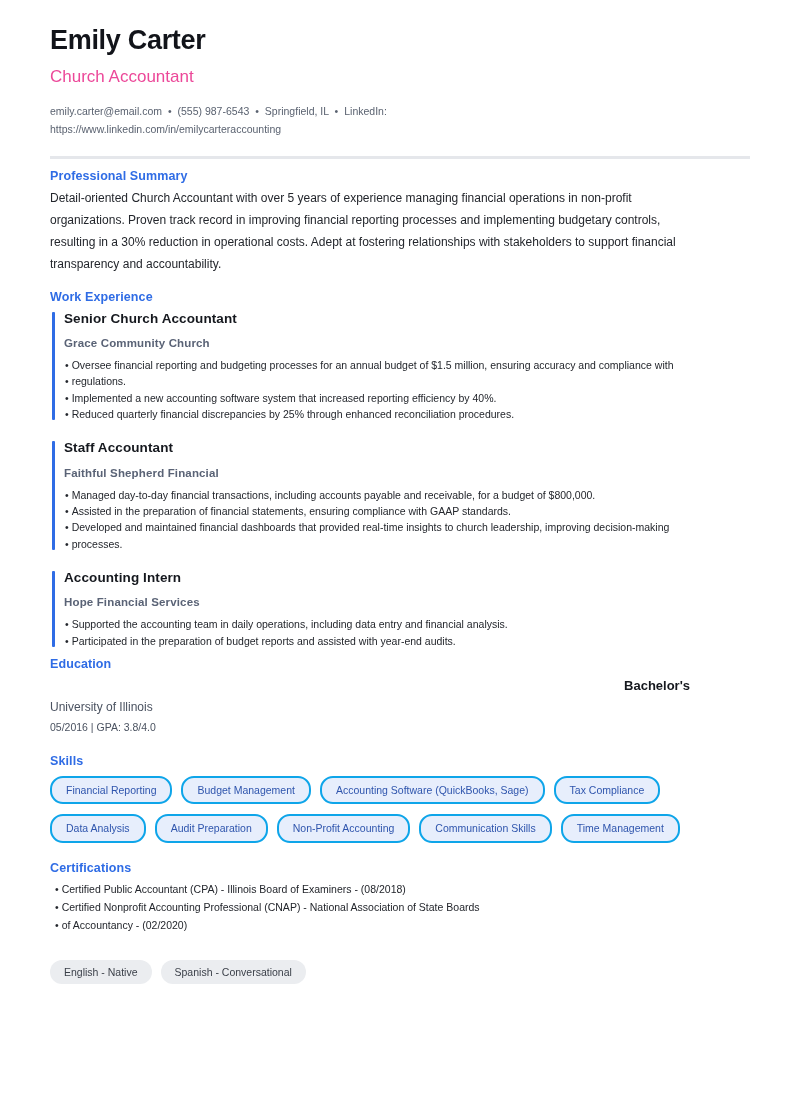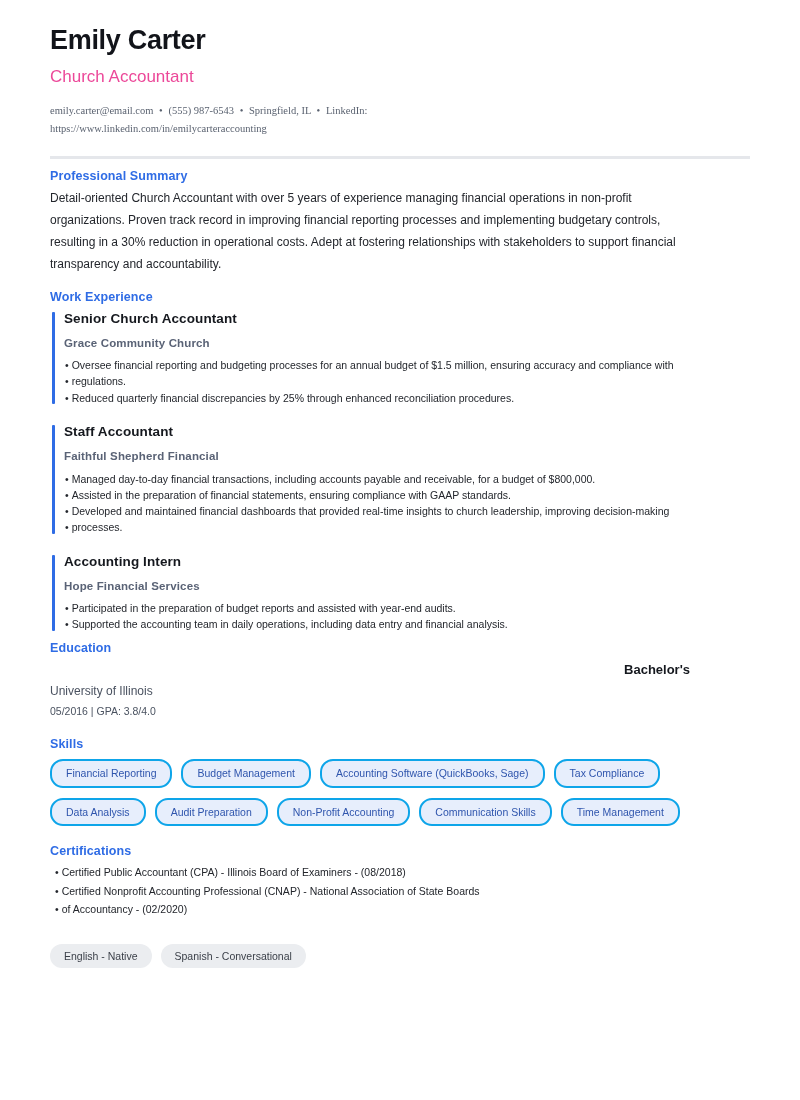--- a/index.html
+++ b/index.html
@@ -39,21 +39,20 @@
     color: #ec4899;
     line-height: 1.25;
     margin-bottom: 14px;
   }
 
   .contact-line {
     font-size: 10.5px;
     color: #5a6270;
     line-height: 1.75;
     max-width: 340px;
-    font-family: Liberation Serif, serif;
   }
   .contact-sep { padding: 0 3px; }
 
   .header-rule {
     height: 3px;
     background: #e5e7eb;
     margin: 18px 0 10px 0;
     width: 700px;
   }
 
@@ -212,37 +211,38 @@
 
   <div class="section">
     <div class="section-title">Work Experience</div>
     <div class="jobs" id="jobs-container">
         <div class="job">
           <div class="job-bar"></div>
           <div class="job-title">Senior Church Accountant</div>
           <div class="job-company">Grace Community Church</div>
           <div class="bullet"><span class="bullet-dot">•</span><span>Oversee financial reporting and budgeting processes for an annual budget of $1.5 million, ensuring accuracy and compliance with</span></div>
           <div class="bullet"><span class="bullet-dot">•</span><span>regulations.</span></div>
+          <div class="bullet"><span class="bullet-dot">•</span><span>Implemented a new accounting software system that increased reporting efficiency by 40%.</span></div>
           <div class="bullet"><span class="bullet-dot">•</span><span>Reduced quarterly financial discrepancies by 25% through enhanced reconciliation procedures.</span></div>
         </div>
         <div class="job">
           <div class="job-bar"></div>
           <div class="job-title">Staff Accountant</div>
           <div class="job-company">Faithful Shepherd Financial</div>
           <div class="bullet"><span class="bullet-dot">•</span><span>Managed day-to-day financial transactions, including accounts payable and receivable, for a budget of $800,000.</span></div>
           <div class="bullet"><span class="bullet-dot">•</span><span>Assisted in the preparation of financial statements, ensuring compliance with GAAP standards.</span></div>
           <div class="bullet"><span class="bullet-dot">•</span><span>Developed and maintained financial dashboards that provided real-time insights to church leadership, improving decision-making</span></div>
           <div class="bullet"><span class="bullet-dot">•</span><span>processes.</span></div>
         </div>
         <div class="job">
           <div class="job-bar"></div>
           <div class="job-title">Accounting Intern</div>
           <div class="job-company">Hope Financial Services</div>
+          <div class="bullet"><span class="bullet-dot">•</span><span>Supported the accounting team in daily operations, including data entry and financial analysis.</span></div>
           <div class="bullet"><span class="bullet-dot">•</span><span>Participated in the preparation of budget reports and assisted with year-end audits.</span></div>
-          <div class="bullet"><span class="bullet-dot">•</span><span>Supported the accounting team in daily operations, including data entry and financial analysis.</span></div>
         </div>
       </div>
   </div>
 
   <div class="section">
     <div class="section-title">Education</div>
     <div class="edu-degree">Bachelor's</div>
     <div class="edu-school">University of Illinois</div>
     <div class="edu-meta">05/2016 | GPA: 3.8/4.0</div>
   </div>

